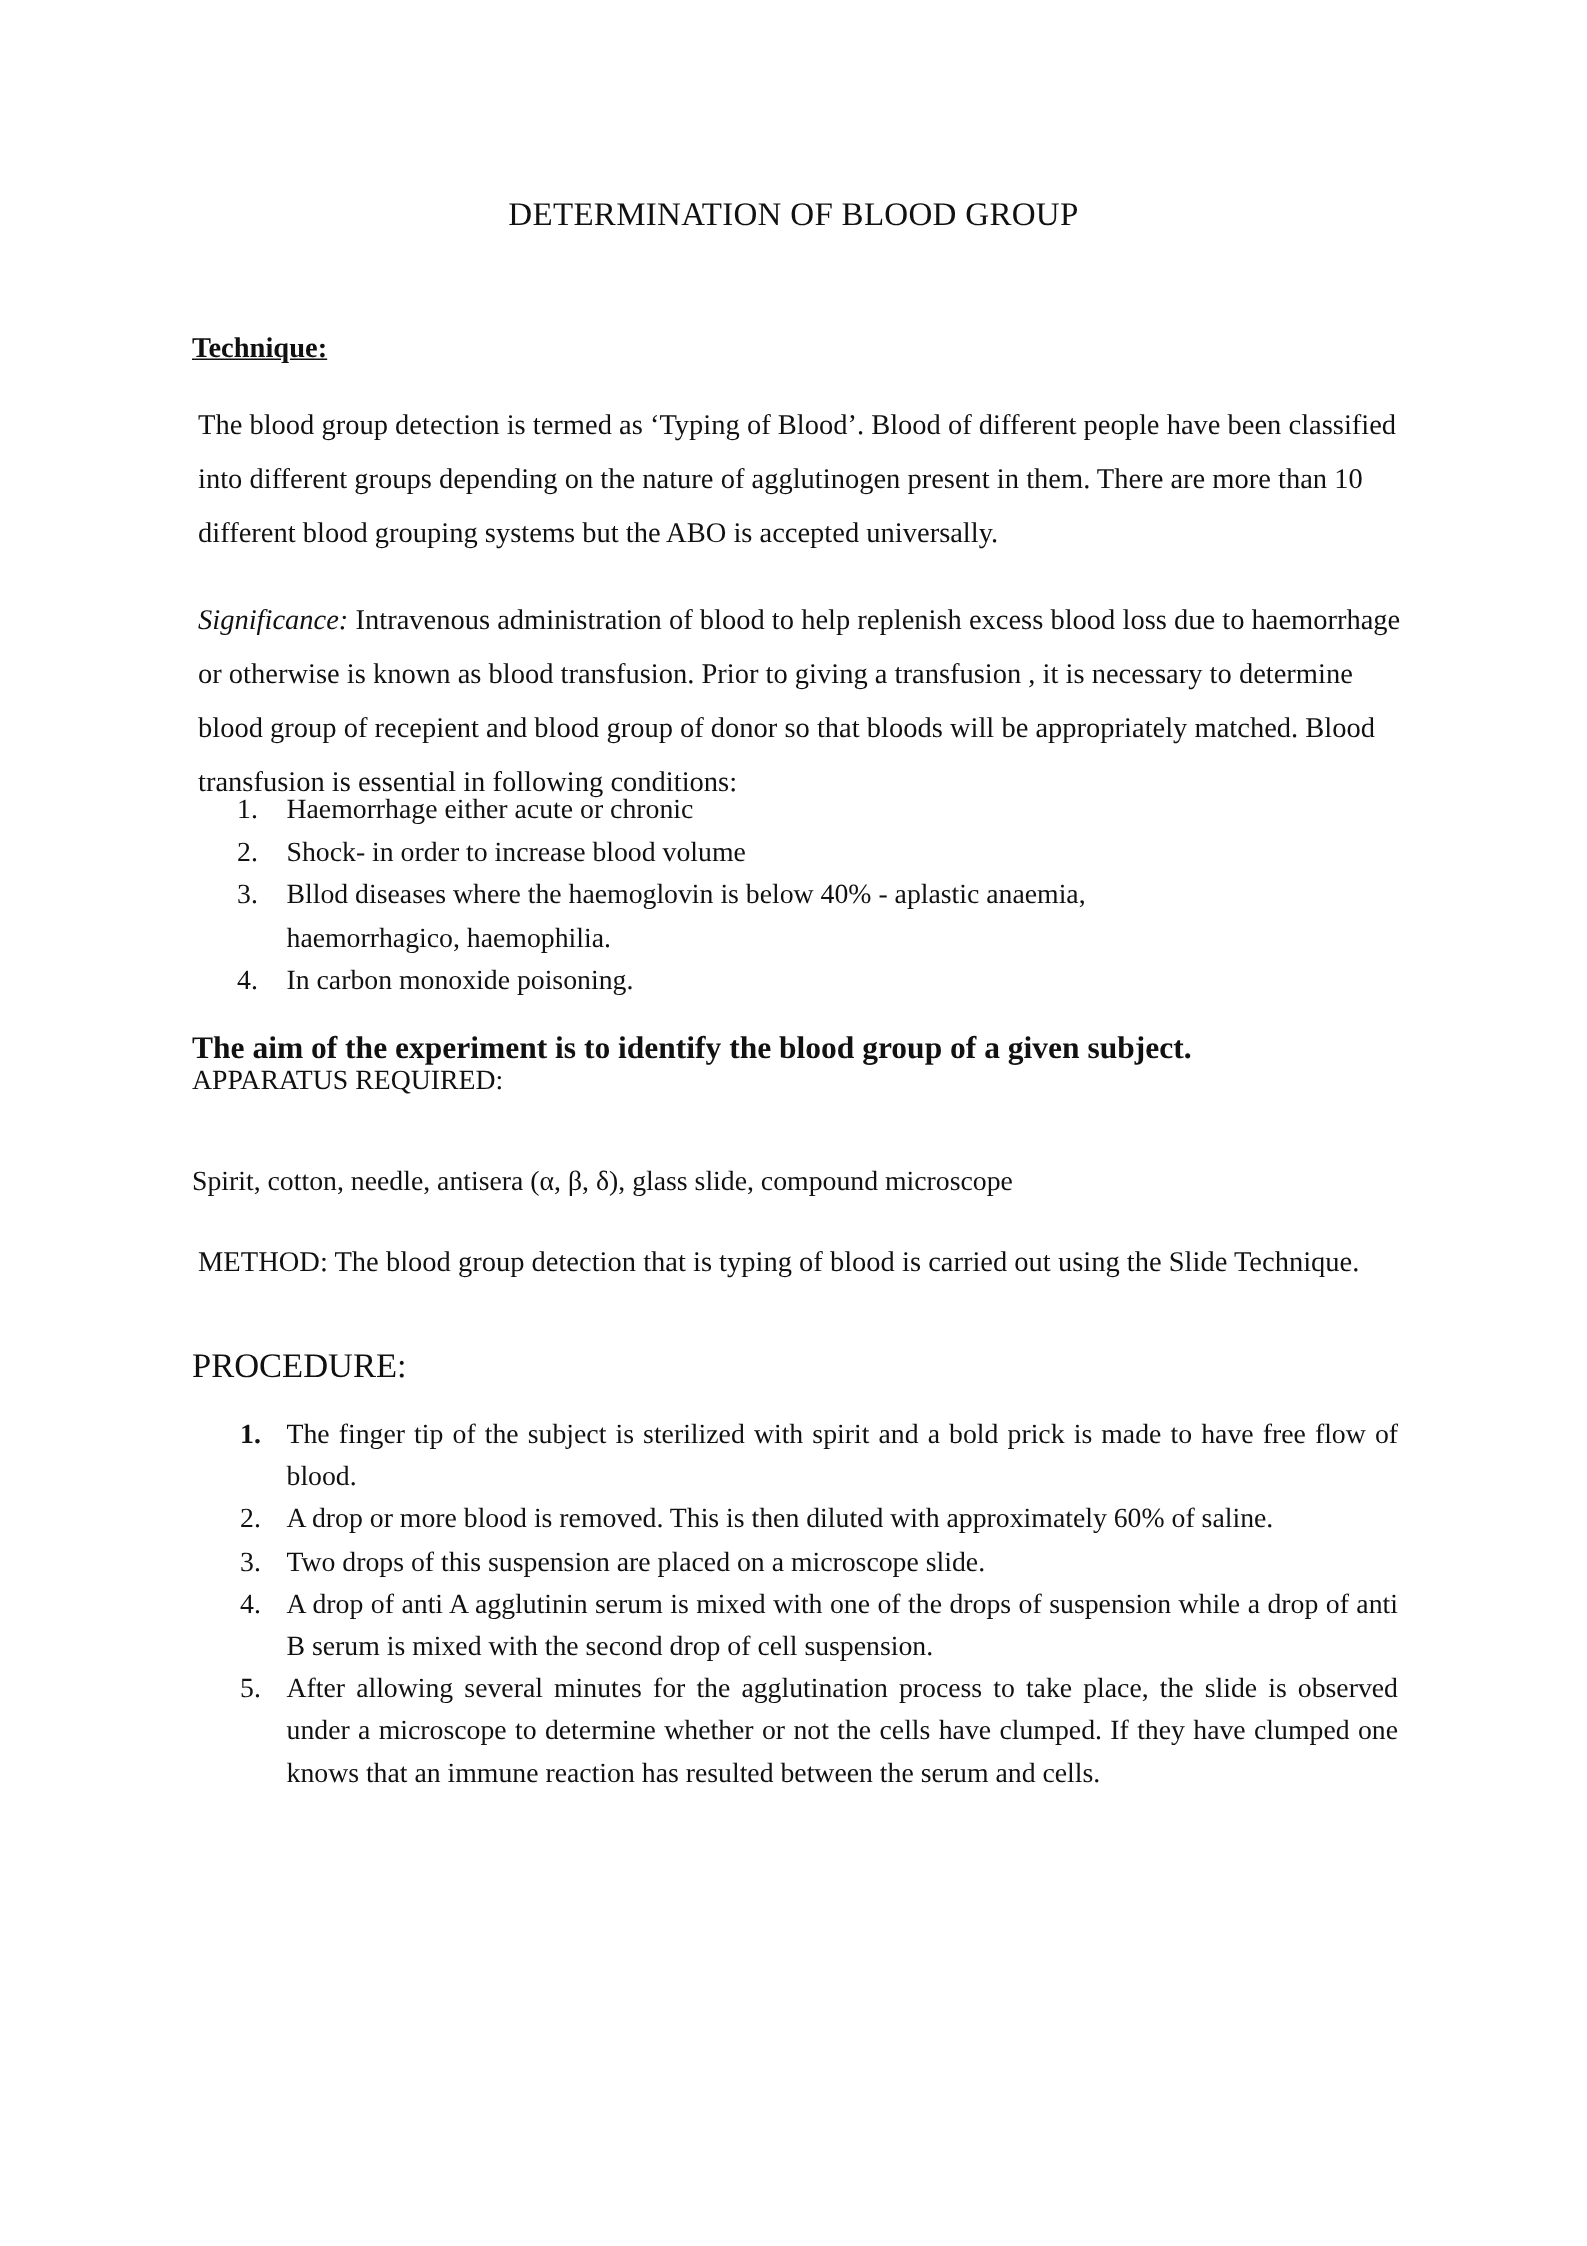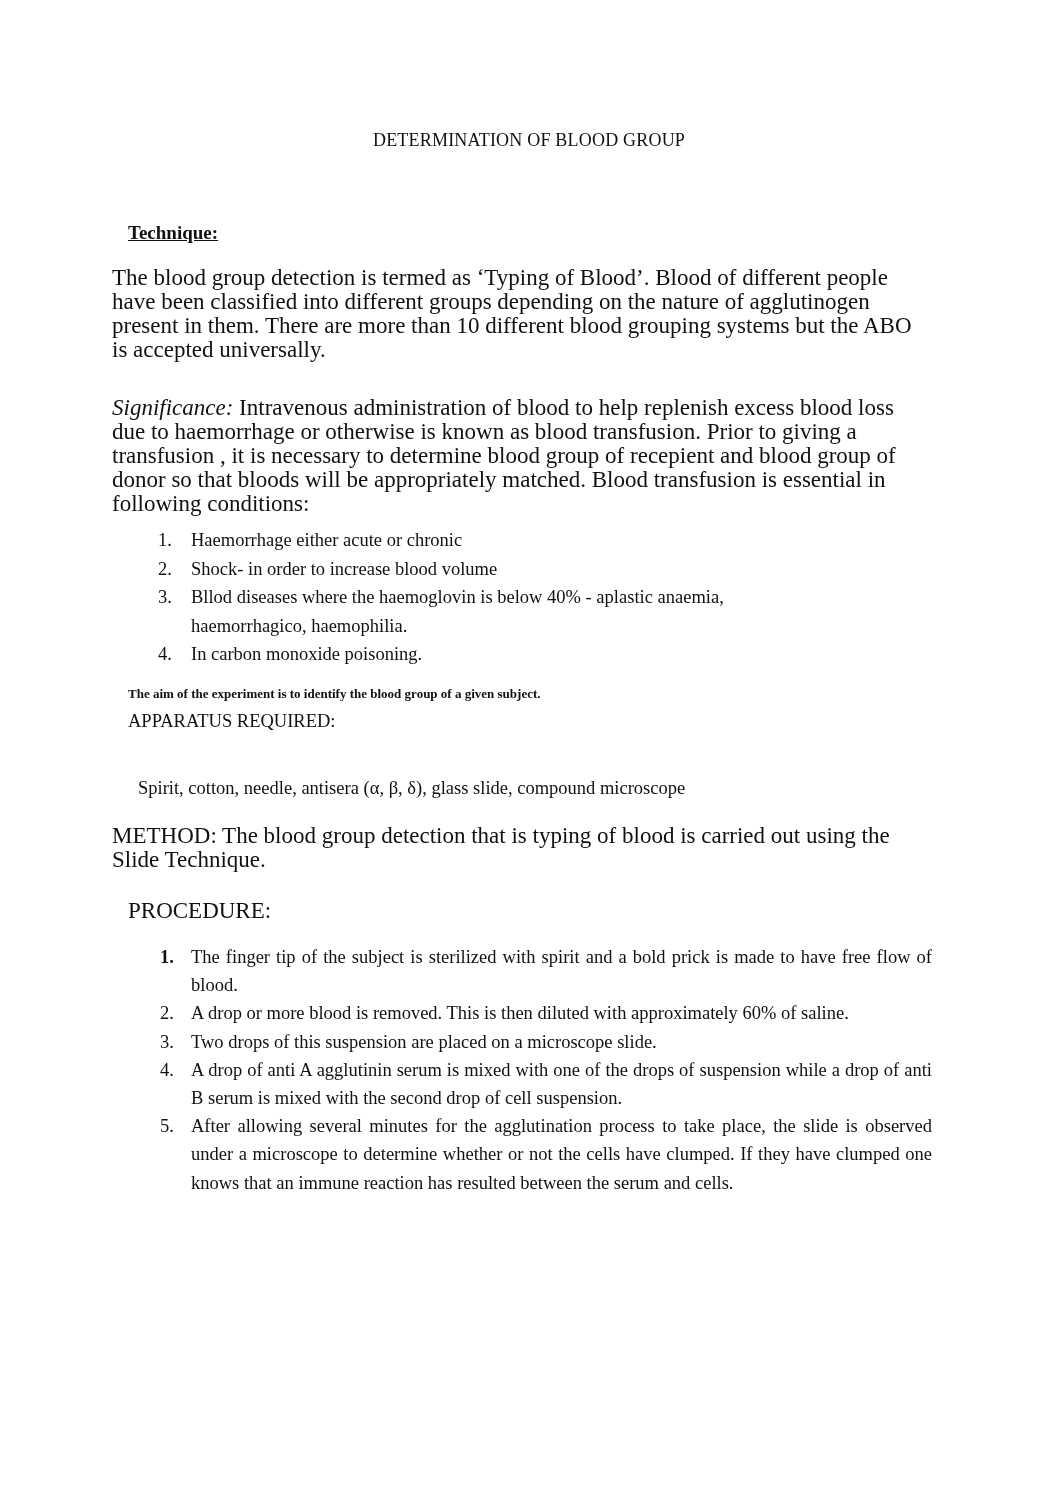--- a/index.html
+++ b/index.html
@@ -1,30 +1,30 @@
 <!DOCTYPE html>
 <html><head>
 <meta charset="utf-8">
 <style>
   html, body { margin: 0; padding: 0; background: #ffffff; }
   body { width: 1058px; height: 1497px; position: relative; overflow: hidden;
          font-family: "Liberation Serif", "DejaVu Serif", serif; color: #111; }
   .page { position: absolute; left: 0; top: 0; width: 1058px; height: 1497px; background: #fff; }
   .title { position: absolute; top: 130px; left: 0; width: 1058px; text-align: center;
-           font-size: 18px; font-weight: normal; letter-spacing: 0.2px; }
-  .content { position: absolute; left: 112px; width: 806px; font-size: 23px; line-height: 24px; }
+           font-size: 22px; font-weight: normal; letter-spacing: 0.2px; }
+  .content { position: absolute; left: 132px; width: 806px; font-size: 19px; line-height: 36px; }
   .heading-bg { position: absolute; top: 222px; left: 128px; font-size: 19px; font-weight: bold; text-decoration: underline; }
   .p1 { top: 266px; }
   .p2 { top: 396px; }
   .list1 { position: absolute; top: 526px; left: 128px; width: 806px; font-size: 18.5px; line-height: 28.5px; margin: 0; padding: 0; list-style: none; }
   .list1 li { position: relative; padding-left: 63px; }
   .list1 li .num { position: absolute; left: 30px; }
-  .aim { position: absolute; top: 686px; left: 128px; font-size: 13px; font-weight: bold; }
+  .aim { position: absolute; top: 686px; left: 128px; font-size: 21px; font-weight: bold; }
   .apparatus-h { position: absolute; top: 711px; left: 128px; font-size: 18.5px; }
-  .apparatus { position: absolute; top: 778px; left: 128px; font-size: 18.5px; margin-left: 10px; }
+  .apparatus { position: absolute; top: 778px; left: 128px; font-size: 18.5px; }
   .method { top: 824px; }
   .method b { font-weight: normal; }
   .procedure-h { position: absolute; top: 898px; left: 128px; font-size: 23px; }
   .list2 { position: absolute; top: 943px; left: 128px; width: 804px; font-size: 18.5px; line-height: 28.2px; margin: 0; padding: 0; list-style: none; }
   .list2 li { position: relative; padding-left: 63px; text-align: justify; }
   .list2 li .num { position: absolute; left: 32px; }
   .bold { font-weight: bold; }
   em { font-style: italic; }
 </style>
 </head>

